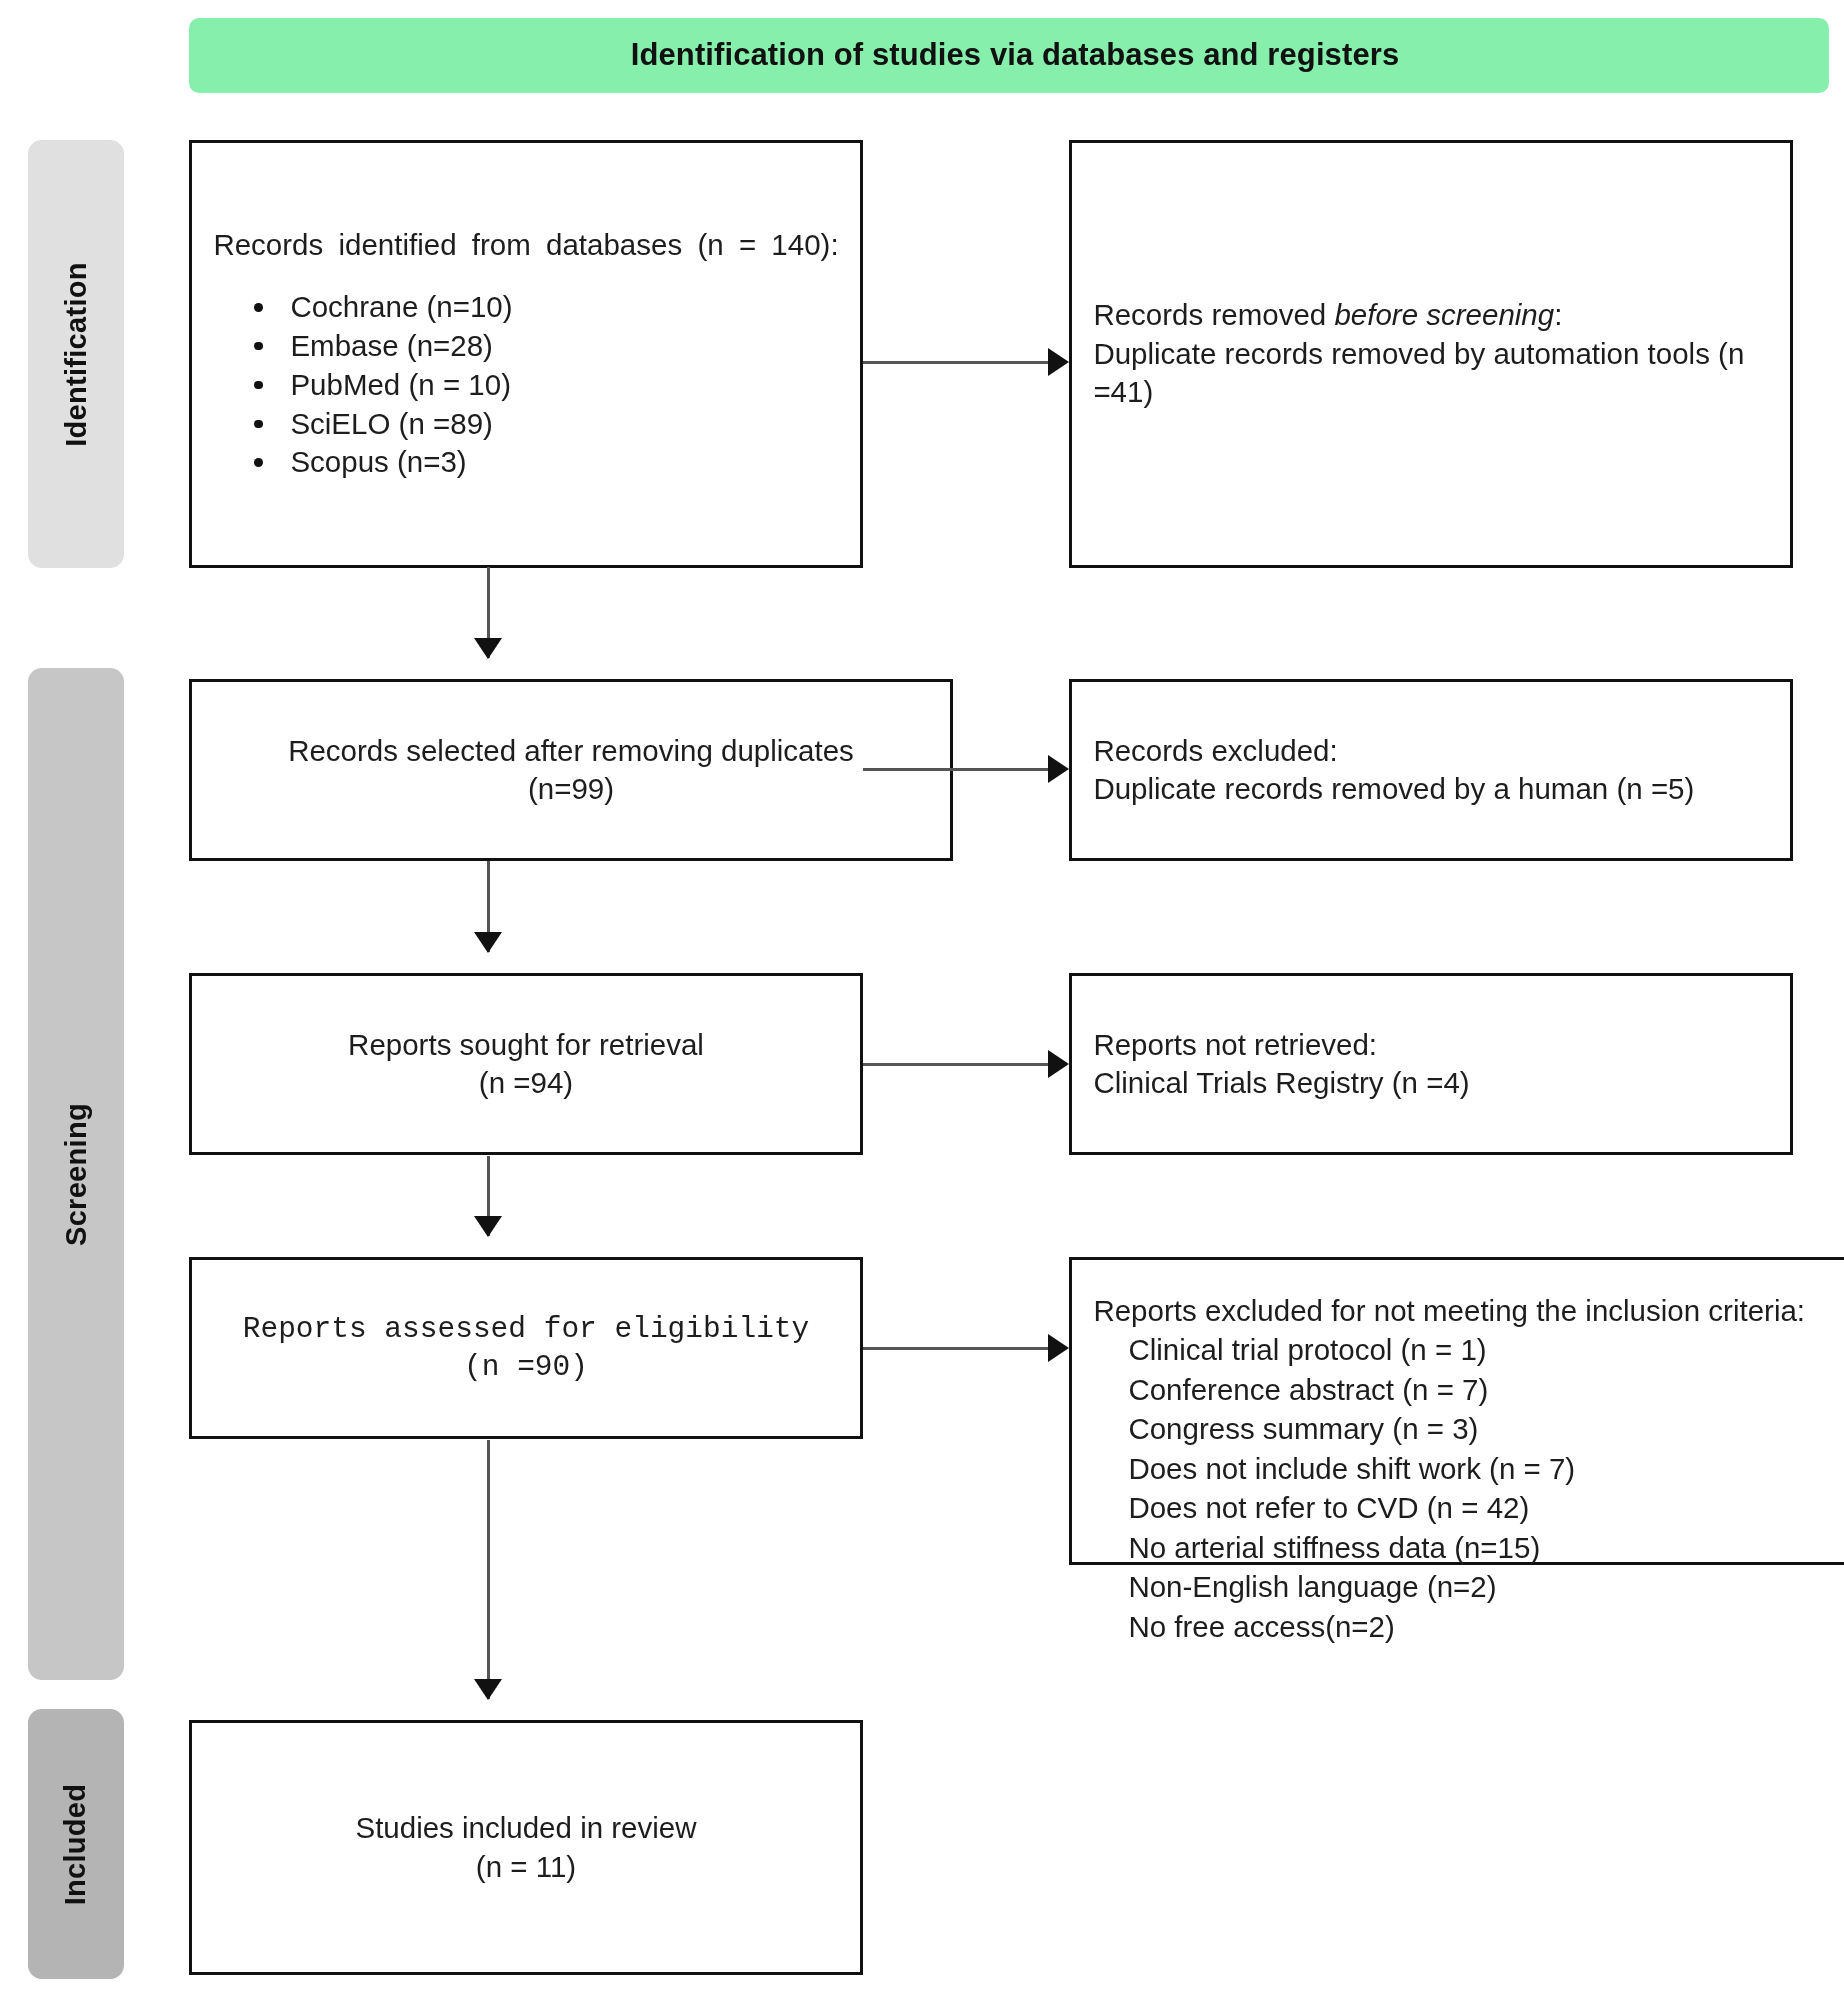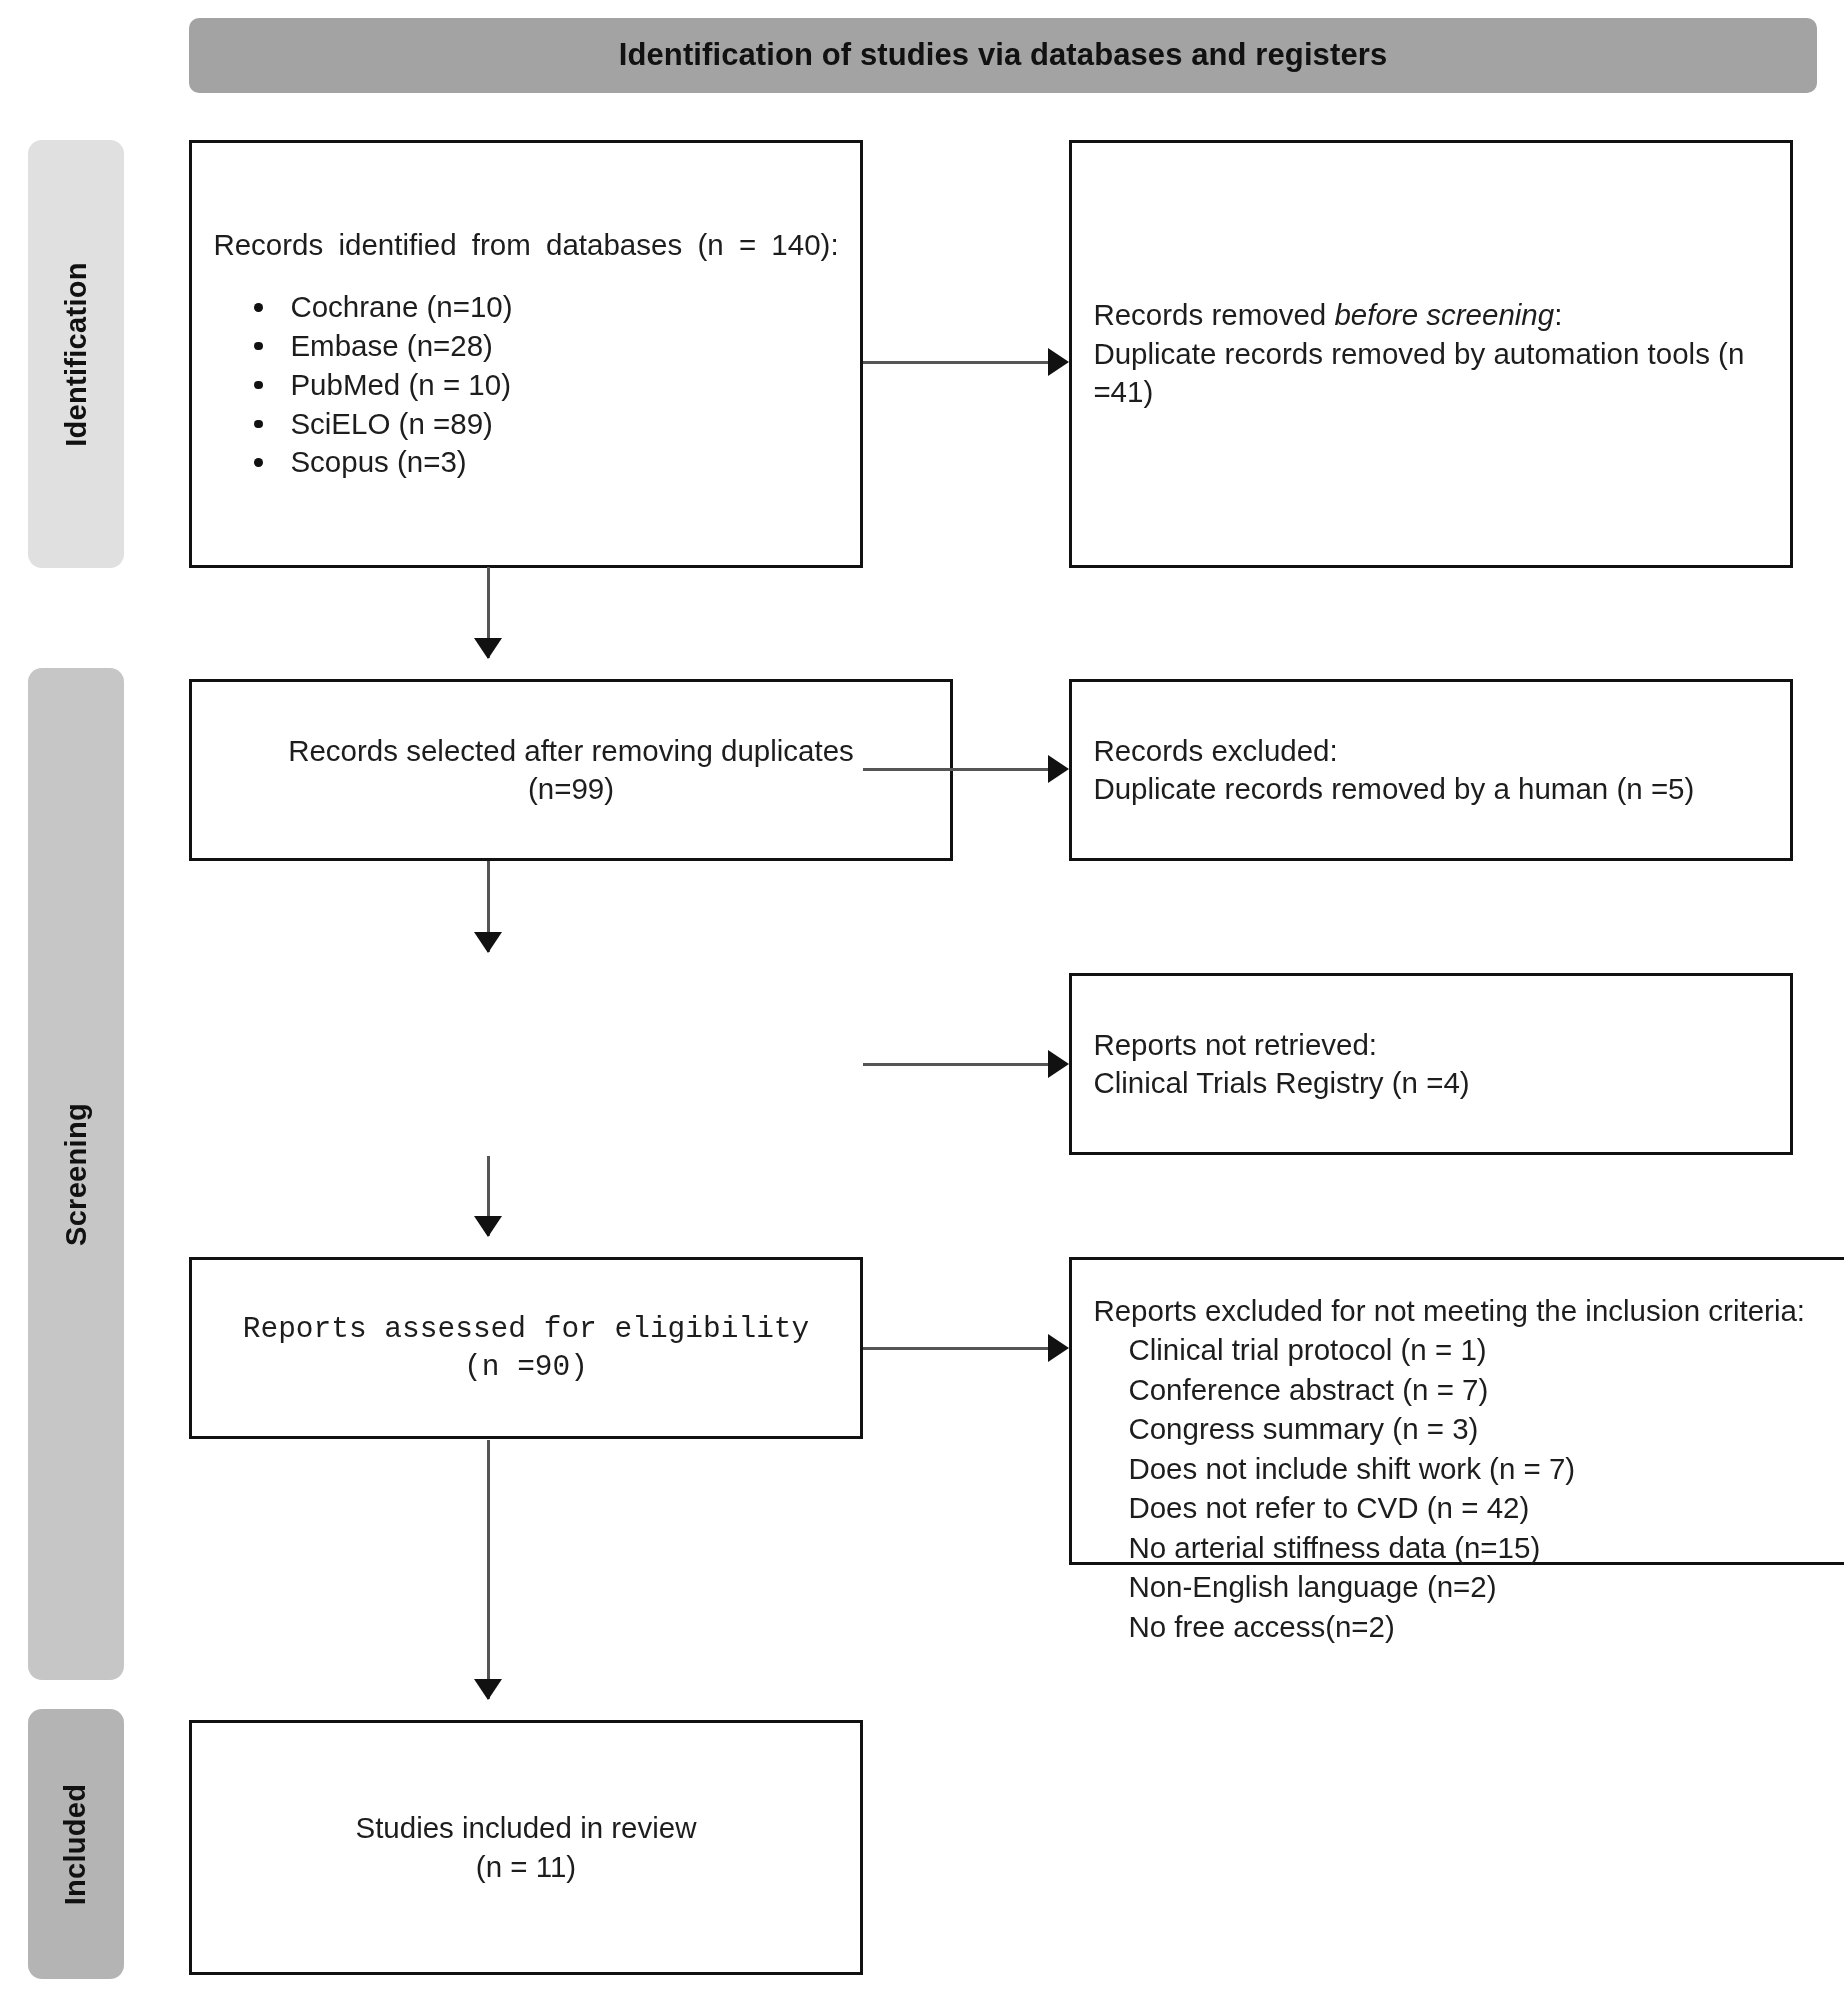--- a/index.html
+++ b/index.html
@@ -22,25 +22,26 @@
     overflow: hidden;
   }
 
   
   .header-band {
     position: absolute;
     left: 189px;
     top: 17.6px;
     width: 1628px;
     height: 75px;
-    background: #a3a3a3;
+    background: #86efac;
     border-radius: 10px;
     display: flex;
     align-items: center;
     justify-content: center;
+    padding-left: 12px;
   }
   .header-title {
     font-size: 31px;
     font-weight: bold;
     letter-spacing: 0.1px;
     color: #111111;
     text-align: center;
   }
 
   
@@ -219,20 +220,24 @@
   <div class="flow-box" id="box-deduped">
     <div class="box-text center">Records selected after removing duplicates</div>
     <div class="box-text center">(n=99)</div>
   </div>
 
   <div class="flow-box" id="box-excluded-dup">
     <div class="box-text left">Records excluded:</div>
     <div class="box-text left">Duplicate records removed by a human (n =5)</div>
   </div>
 
+  <div class="flow-box" id="box-sought">
+    <div class="box-text center">Reports sought for retrieval</div>
+    <div class="box-text center">(n =94)</div>
+  </div>
 
   <div class="flow-box" id="box-notretrieved">
     <div class="box-text left">Reports not retrieved:</div>
     <div class="box-text left">Clinical Trials Registry (n =4)</div>
   </div>
 
   <div class="flow-box" id="box-assessed">
     <div class="box-text center">Reports assessed for eligibility</div>
     <div class="box-text center">(n =90)</div>
   </div>

